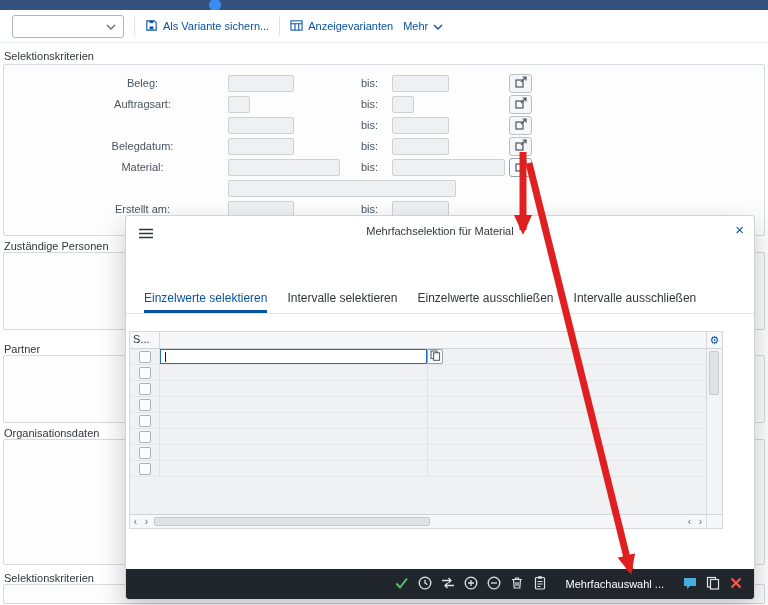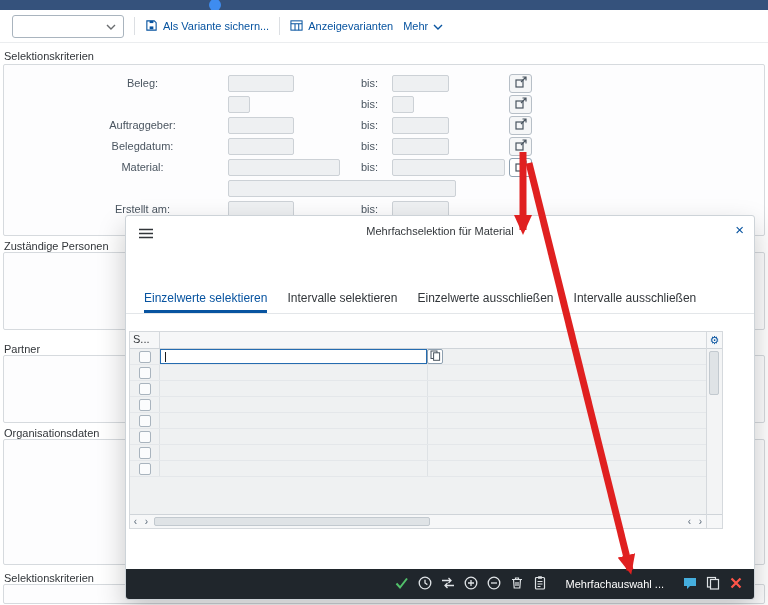--- a/index.html
+++ b/index.html
@@ -137,31 +137,31 @@
   <span class="finput" style="left:228px;top:75px;width:66px"></span>
   <span class="fbis" style="top:77px">bis:</span>
   <span class="finput" style="left:392px;top:75px;width:57px"></span>
   <button class="msel" style="top:74px">
     <span><svg width="12" height="12" viewBox="0 0 12 12">
           <rect x="1" y="4" width="7" height="7" fill="none" stroke="#4a5560" stroke-width="1.2"></rect>
           <path d="M6 6l5-5M7.5 1H11v3.5" stroke="#4a5560" stroke-width="1.2" fill="none"></path>
         </svg></span>
   </button>
 
+  <span class="flabel" style="top:98px">Auftragsart:</span>
   <span class="finput" style="left:228px;top:96px;width:22px"></span>
   <span class="fbis" style="top:98px">bis:</span>
   <span class="finput" style="left:392px;top:96px;width:22px"></span>
   <button class="msel" style="top:95px">
     <span><svg width="12" height="12" viewBox="0 0 12 12">
           <rect x="1" y="4" width="7" height="7" fill="none" stroke="#4a5560" stroke-width="1.2"></rect>
           <path d="M6 6l5-5M7.5 1H11v3.5" stroke="#4a5560" stroke-width="1.2" fill="none"></path>
         </svg></span>
   </button>
 
-  <span class="flabel" style="top:119px">Auftraggeber:</span>
   <span class="finput" style="left:228px;top:117px;width:66px"></span>
   <span class="fbis" style="top:119px">bis:</span>
   <span class="finput" style="left:392px;top:117px;width:57px"></span>
   <button class="msel" style="top:116px">
     <span><svg width="12" height="12" viewBox="0 0 12 12">
           <rect x="1" y="4" width="7" height="7" fill="none" stroke="#4a5560" stroke-width="1.2"></rect>
           <path d="M6 6l5-5M7.5 1H11v3.5" stroke="#4a5560" stroke-width="1.2" fill="none"></path>
         </svg></span>
   </button>
 

